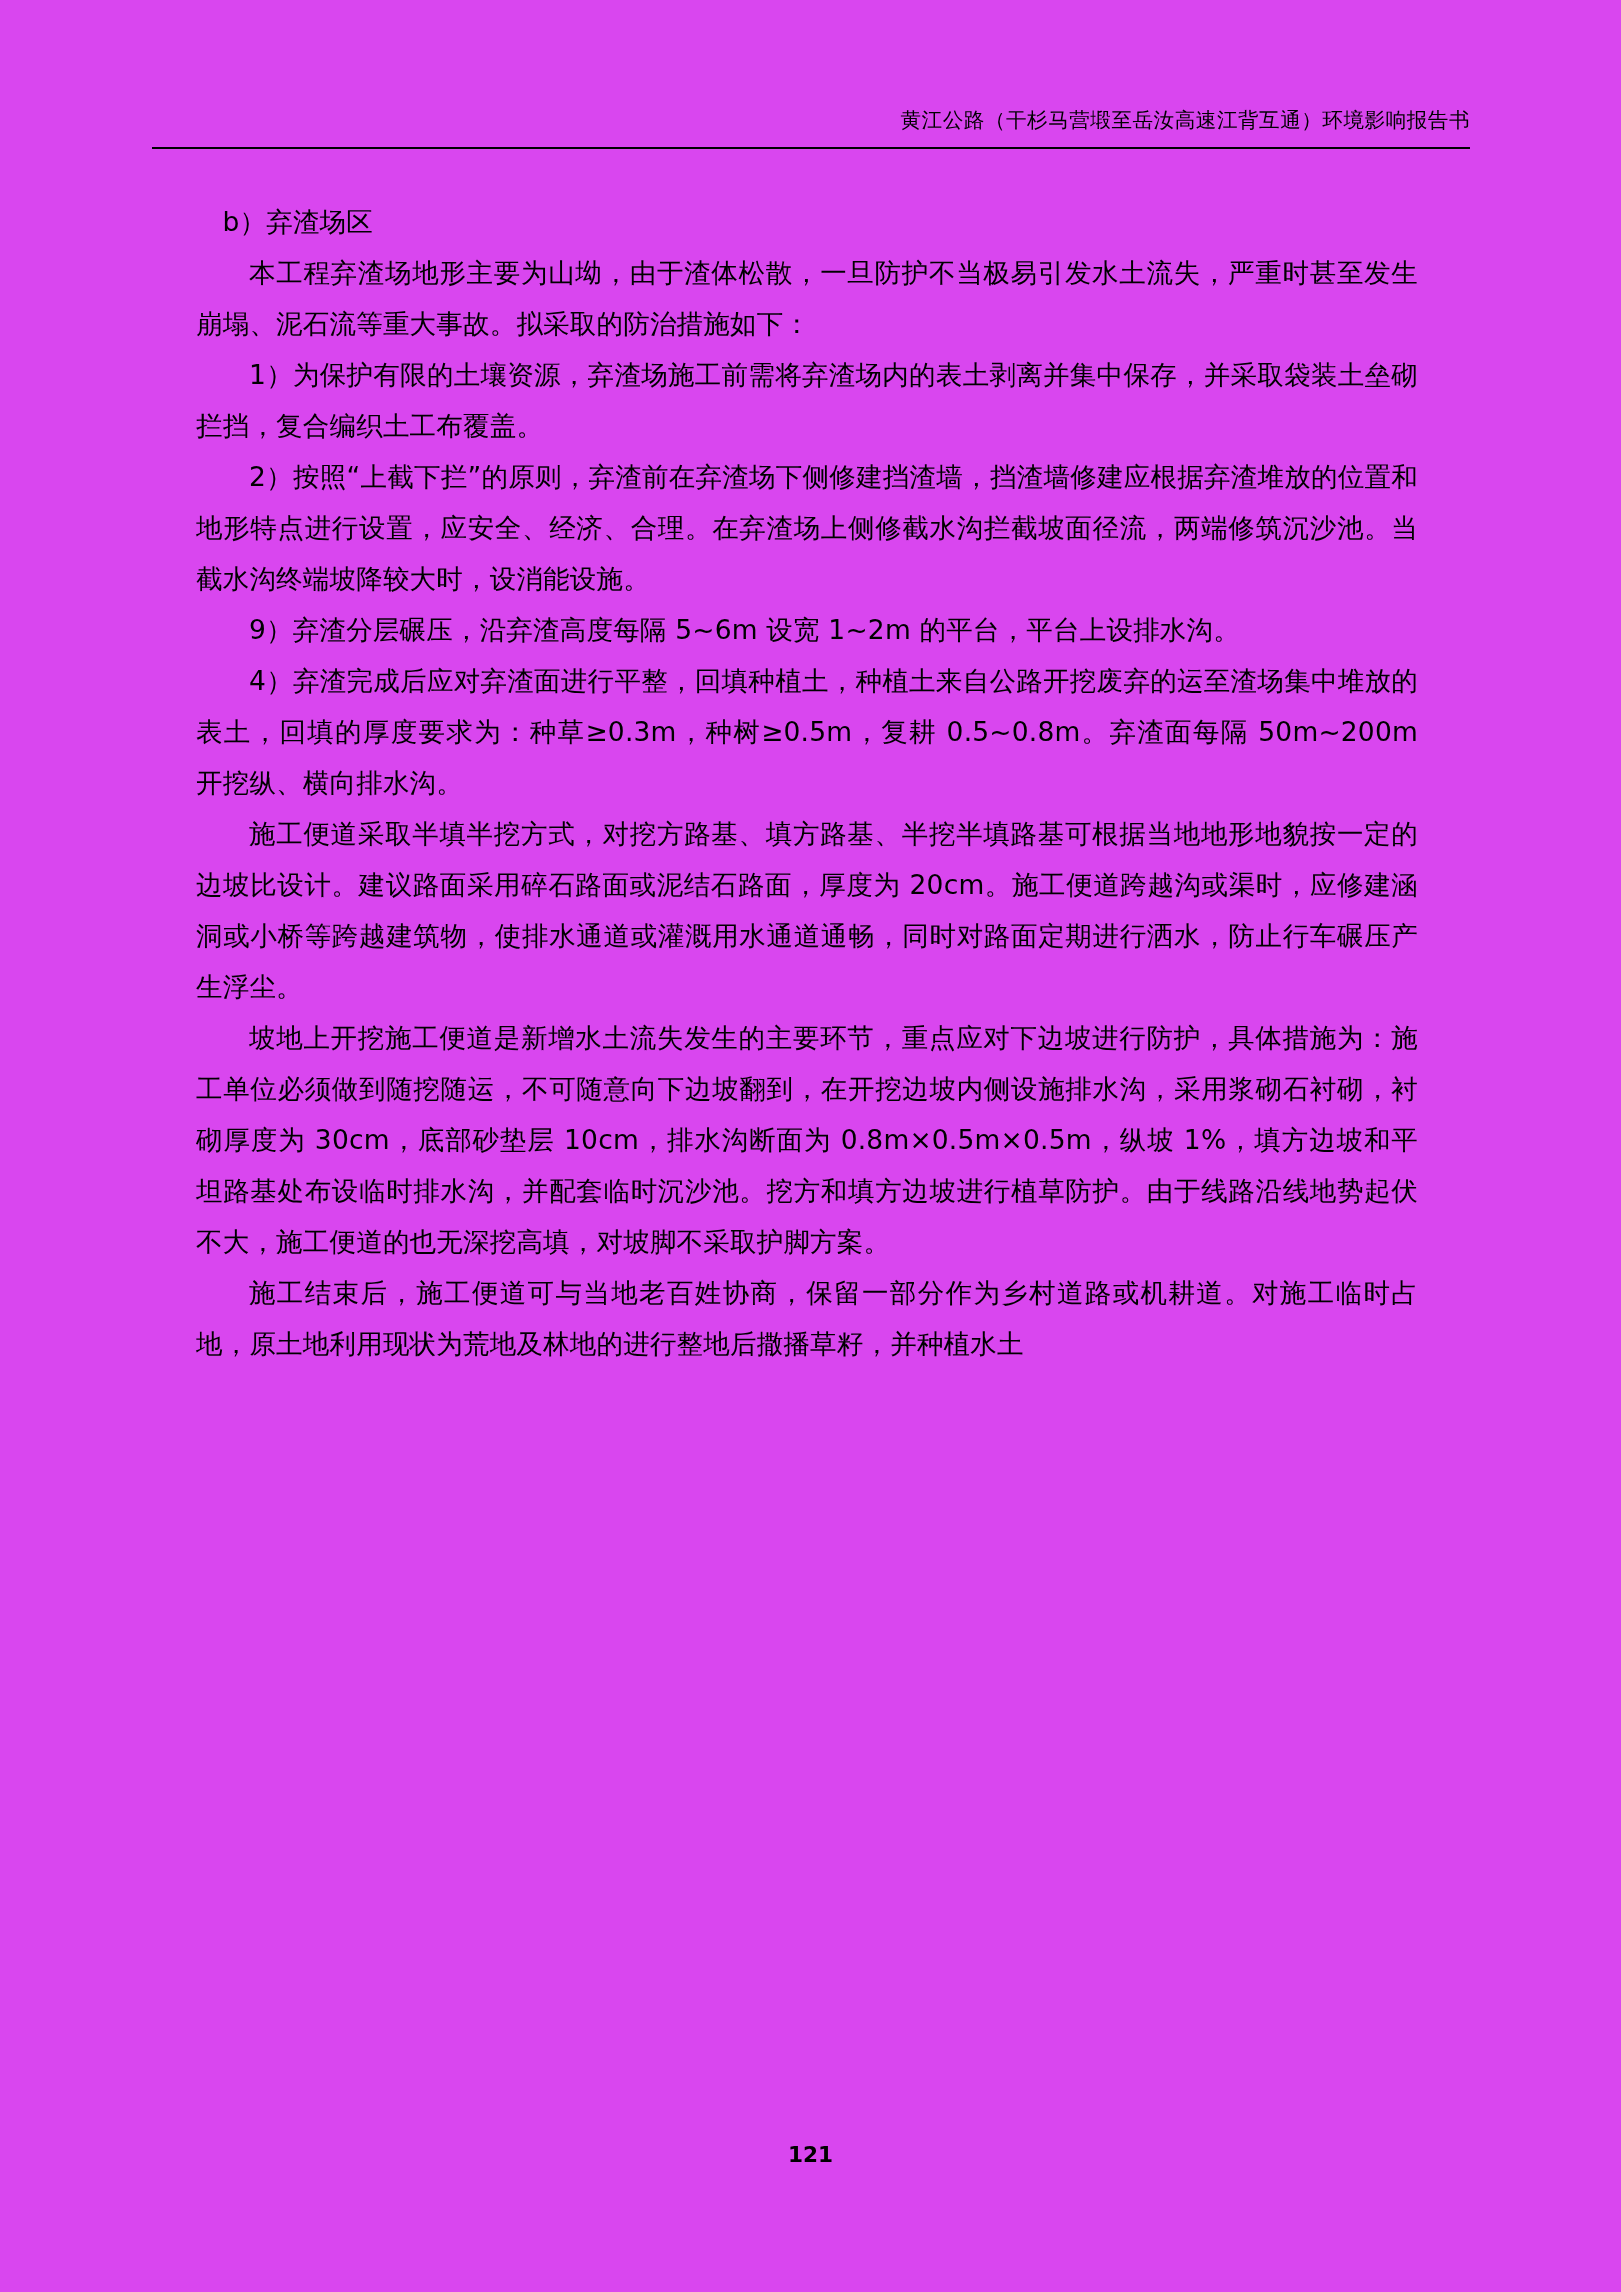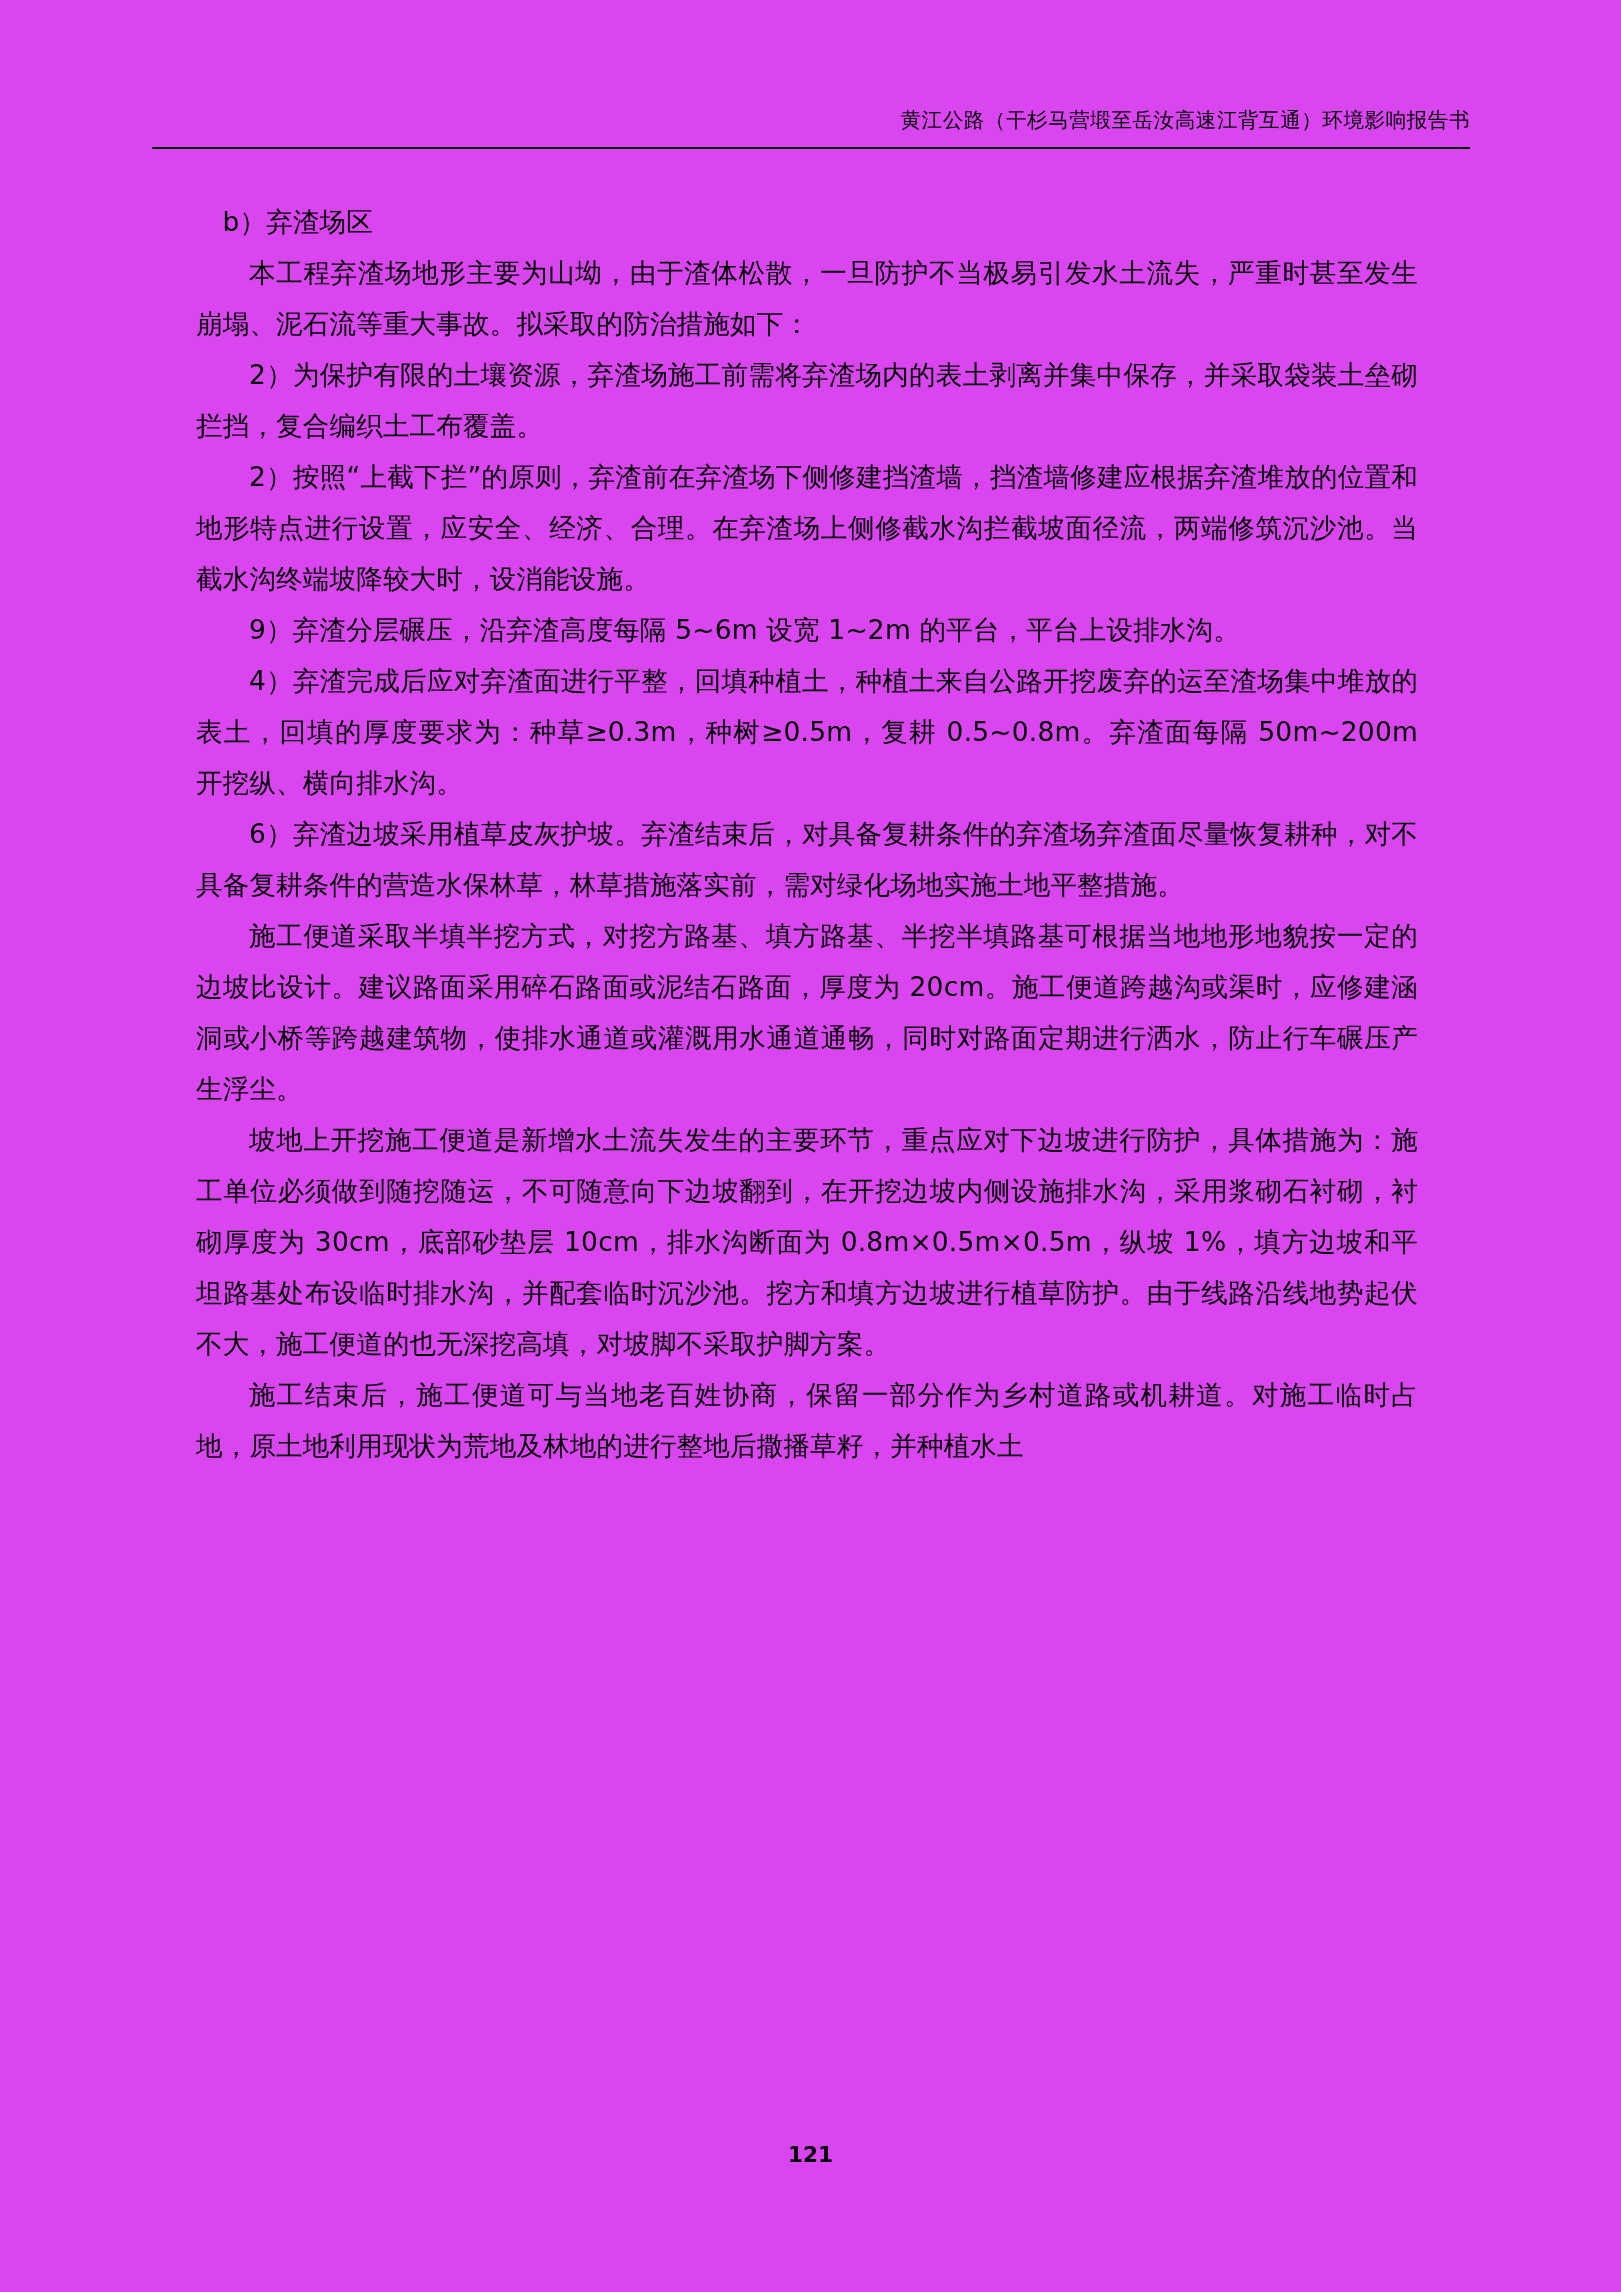--- a/index.html
+++ b/index.html
@@ -73,25 +73,24 @@
 <body>
 
 <div class="page">
 
   <div class="header">黄江公路（干杉马营塅至岳汝高速江背互通）环境影响报告书</div>
   <div class="header-rule"></div>
 
   <div class="content">
     <p class="para indent-small">b）弃渣场区</p>
     <p class="para indent">本工程弃渣场地形主要为山坳，由于渣体松散，一旦防护不当极易引发水土流失，严重时甚至发生崩塌、泥石流等重大事故。拟采取的防治措施如下：</p>
-    <p class="para indent">2）为保护有限的土壤资源，弃渣场施工前需将弃渣场内的表土剥离并集中保存，并采取袋装土垒砌拦挡，复合编织土工布覆盖。</p>
+    <p class="para indent">1）为保护有限的土壤资源，弃渣场施工前需将弃渣场内的表土剥离并集中保存，并采取袋装土垒砌拦挡，复合编织土工布覆盖。</p>
     <p class="para indent">2）按照“上截下拦”的原则，弃渣前在弃渣场下侧修建挡渣墙，挡渣墙修建应根据弃渣堆放的位置和地形特点进行设置，应安全、经济、合理。在弃渣场上侧修截水沟拦截坡面径流，两端修筑沉沙池。当截水沟终端坡降较大时，设消能设施。</p>
     <p class="para indent">9）弃渣分层碾压，沿弃渣高度每隔 5~6m 设宽 1~2m 的平台，平台上设排水沟。</p>
     <p class="para indent">4）弃渣完成后应对弃渣面进行平整，回填种植土，种植土来自公路开挖废弃的运至渣场集中堆放的表土，回填的厚度要求为：种草≥0.3m，种树≥0.5m，复耕 0.5~0.8m。弃渣面每隔 50m~200m 开挖纵、横向排水沟。</p>
-    <p class="para indent">6）弃渣边坡采用植草皮灰护坡。弃渣结束后，对具备复耕条件的弃渣场弃渣面尽量恢复耕种，对不具备复耕条件的营造水保林草，林草措施落实前，需对绿化场地实施土地平整措施。</p>
     <p class="para indent">施工便道采取半填半挖方式，对挖方路基、填方路基、半挖半填路基可根据当地地形地貌按一定的边坡比设计。建议路面采用碎石路面或泥结石路面，厚度为 20cm。施工便道跨越沟或渠时，应修建涵洞或小桥等跨越建筑物，使排水通道或灌溉用水通道通畅，同时对路面定期进行洒水，防止行车碾压产生浮尘。</p>
     <p class="para indent">坡地上开挖施工便道是新增水土流失发生的主要环节，重点应对下边坡进行防护，具体措施为：施工单位必须做到随挖随运，不可随意向下边坡翻到，在开挖边坡内侧设施排水沟，采用浆砌石衬砌，衬砌厚度为 30cm，底部砂垫层 10cm，排水沟断面为 0.8m×0.5m×0.5m，纵坡 1%，填方边坡和平坦路基处布设临时排水沟，并配套临时沉沙池。挖方和填方边坡进行植草防护。由于线路沿线地势起伏不大，施工便道的也无深挖高填，对坡脚不采取护脚方案。</p>
     <p class="para indent">施工结束后，施工便道可与当地老百姓协商，保留一部分作为乡村道路或机耕道。对施工临时占地，原土地利用现状为荒地及林地的进行整地后撒播草籽，并种植水土</p>
   </div>
 
   <div class="footer">121</div>
 
 </div>
 
 

